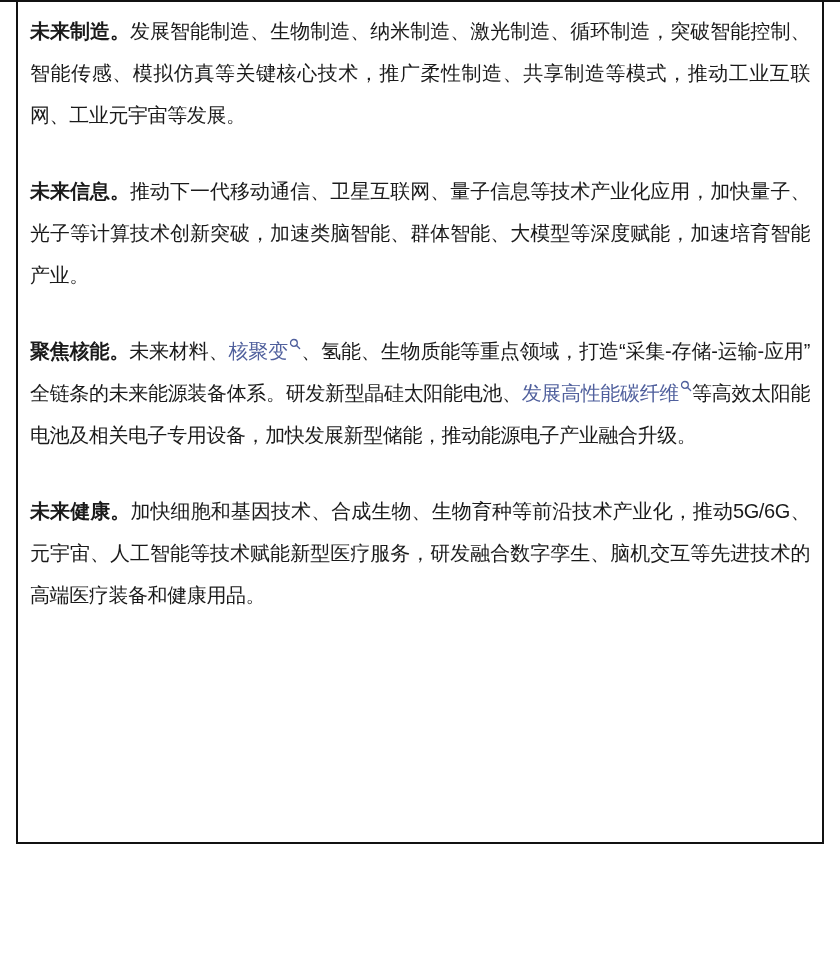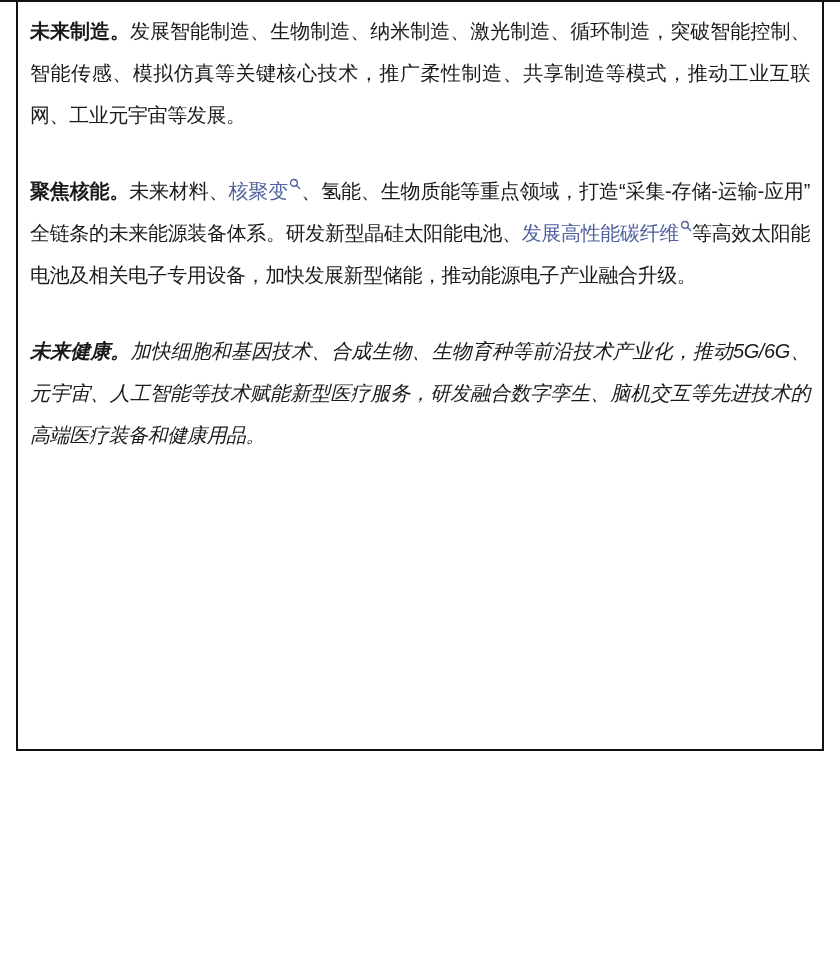--- a/index.html
+++ b/index.html
@@ -27,35 +27,35 @@
     top: 0;
     width: 840px;
     height: 2px;
     background: var(--border-color);
   }
   .doc-box {
     position: absolute;
     left: 16px;
     top: 0;
     width: 808px;
-    height: 751px;
+    height: 844px;
     box-sizing: border-box;
     border: 2px solid var(--border-color);
     padding: 8px 12px 6px 12px;
     background: var(--bg-color);
   }
   p.para {
     margin: 0 0 34px 0;
     font-size: 20px;
     line-height: 42px;
     letter-spacing: -0.4px;
     color: var(--text-color);
     text-align: justify;
   }
-  p.para:last-child { margin-bottom: 0; font-style: italic; }
+  p.para:last-child { margin-bottom: 0; }
   .lead { font-weight: bold; }
   a.entity-link {
     color: var(--link-color);
     text-decoration: none;
     cursor: pointer;
     margin-top: 24px;
   }
   .search-sup {
     display: inline-block;
     position: relative;
@@ -65,20 +65,21 @@
   }
   .search-sup svg { display: inline-block; vertical-align: baseline; }
 </style>
 </head>
 <body>
 
 <div class="page">
   <div class="top-rule"></div>
   <div class="doc-box">
       <p class="para"><strong class="lead">未来制造。</strong><span>发展智能制造、生物制造、纳米制造、激光制造、循环制造，突破智能控制、智能传感、模拟仿真等关键核心技术，推广柔性制造、共享制造等模式，推动工业互联网、工业元宇宙等发展。</span></p>
+      <p class="para"><strong class="lead">未来信息。</strong><span>推动下一代移动通信、卫星互联网、量子信息等技术产业化应用，加快量子、光子等计算技术创新突破，加速类脑智能、群体智能、大模型等深度赋能，加速培育智能产业。</span></p>
       <p class="para"><strong class="lead">聚焦核能。</strong><span>未来材料、</span><a class="entity-link" href="#"><span>核聚变</span><span class="search-sup"><svg width="12" height="12" viewBox="0 0 12 12" fill="none">
               <circle cx="4.9" cy="4.9" r="3.4" stroke="currentColor" stroke-width="1.3"></circle>
               <line x1="7.5" y1="7.5" x2="10.6" y2="10.6" stroke="currentColor" stroke-width="1.4" stroke-linecap="round"></line>
             </svg></span></a><span>、氢能、生物质能等重点领域，打造“采集-存储-运输-应用”全链条的未来能源装备体系。研发新型晶硅太阳能电池、</span><a class="entity-link" href="#"><span>发展高性能碳纤维</span><span class="search-sup"><svg width="12" height="12" viewBox="0 0 12 12" fill="none">
               <circle cx="4.9" cy="4.9" r="3.4" stroke="currentColor" stroke-width="1.3"></circle>
               <line x1="7.5" y1="7.5" x2="10.6" y2="10.6" stroke="currentColor" stroke-width="1.4" stroke-linecap="round"></line>
             </svg></span></a><span>等高效太阳能电池及相关电子专用设备，加快发展新型储能，推动能源电子产业融合升级。</span></p>
       <p class="para"><strong class="lead">未来健康。</strong><span>加快细胞和基因技术、合成生物、生物育种等前沿技术产业化，推动5G/6G、元宇宙、人工智能等技术赋能新型医疗服务，研发融合数字孪生、脑机交互等先进技术的高端医疗装备和健康用品。</span></p>
     </div>
 </div>

